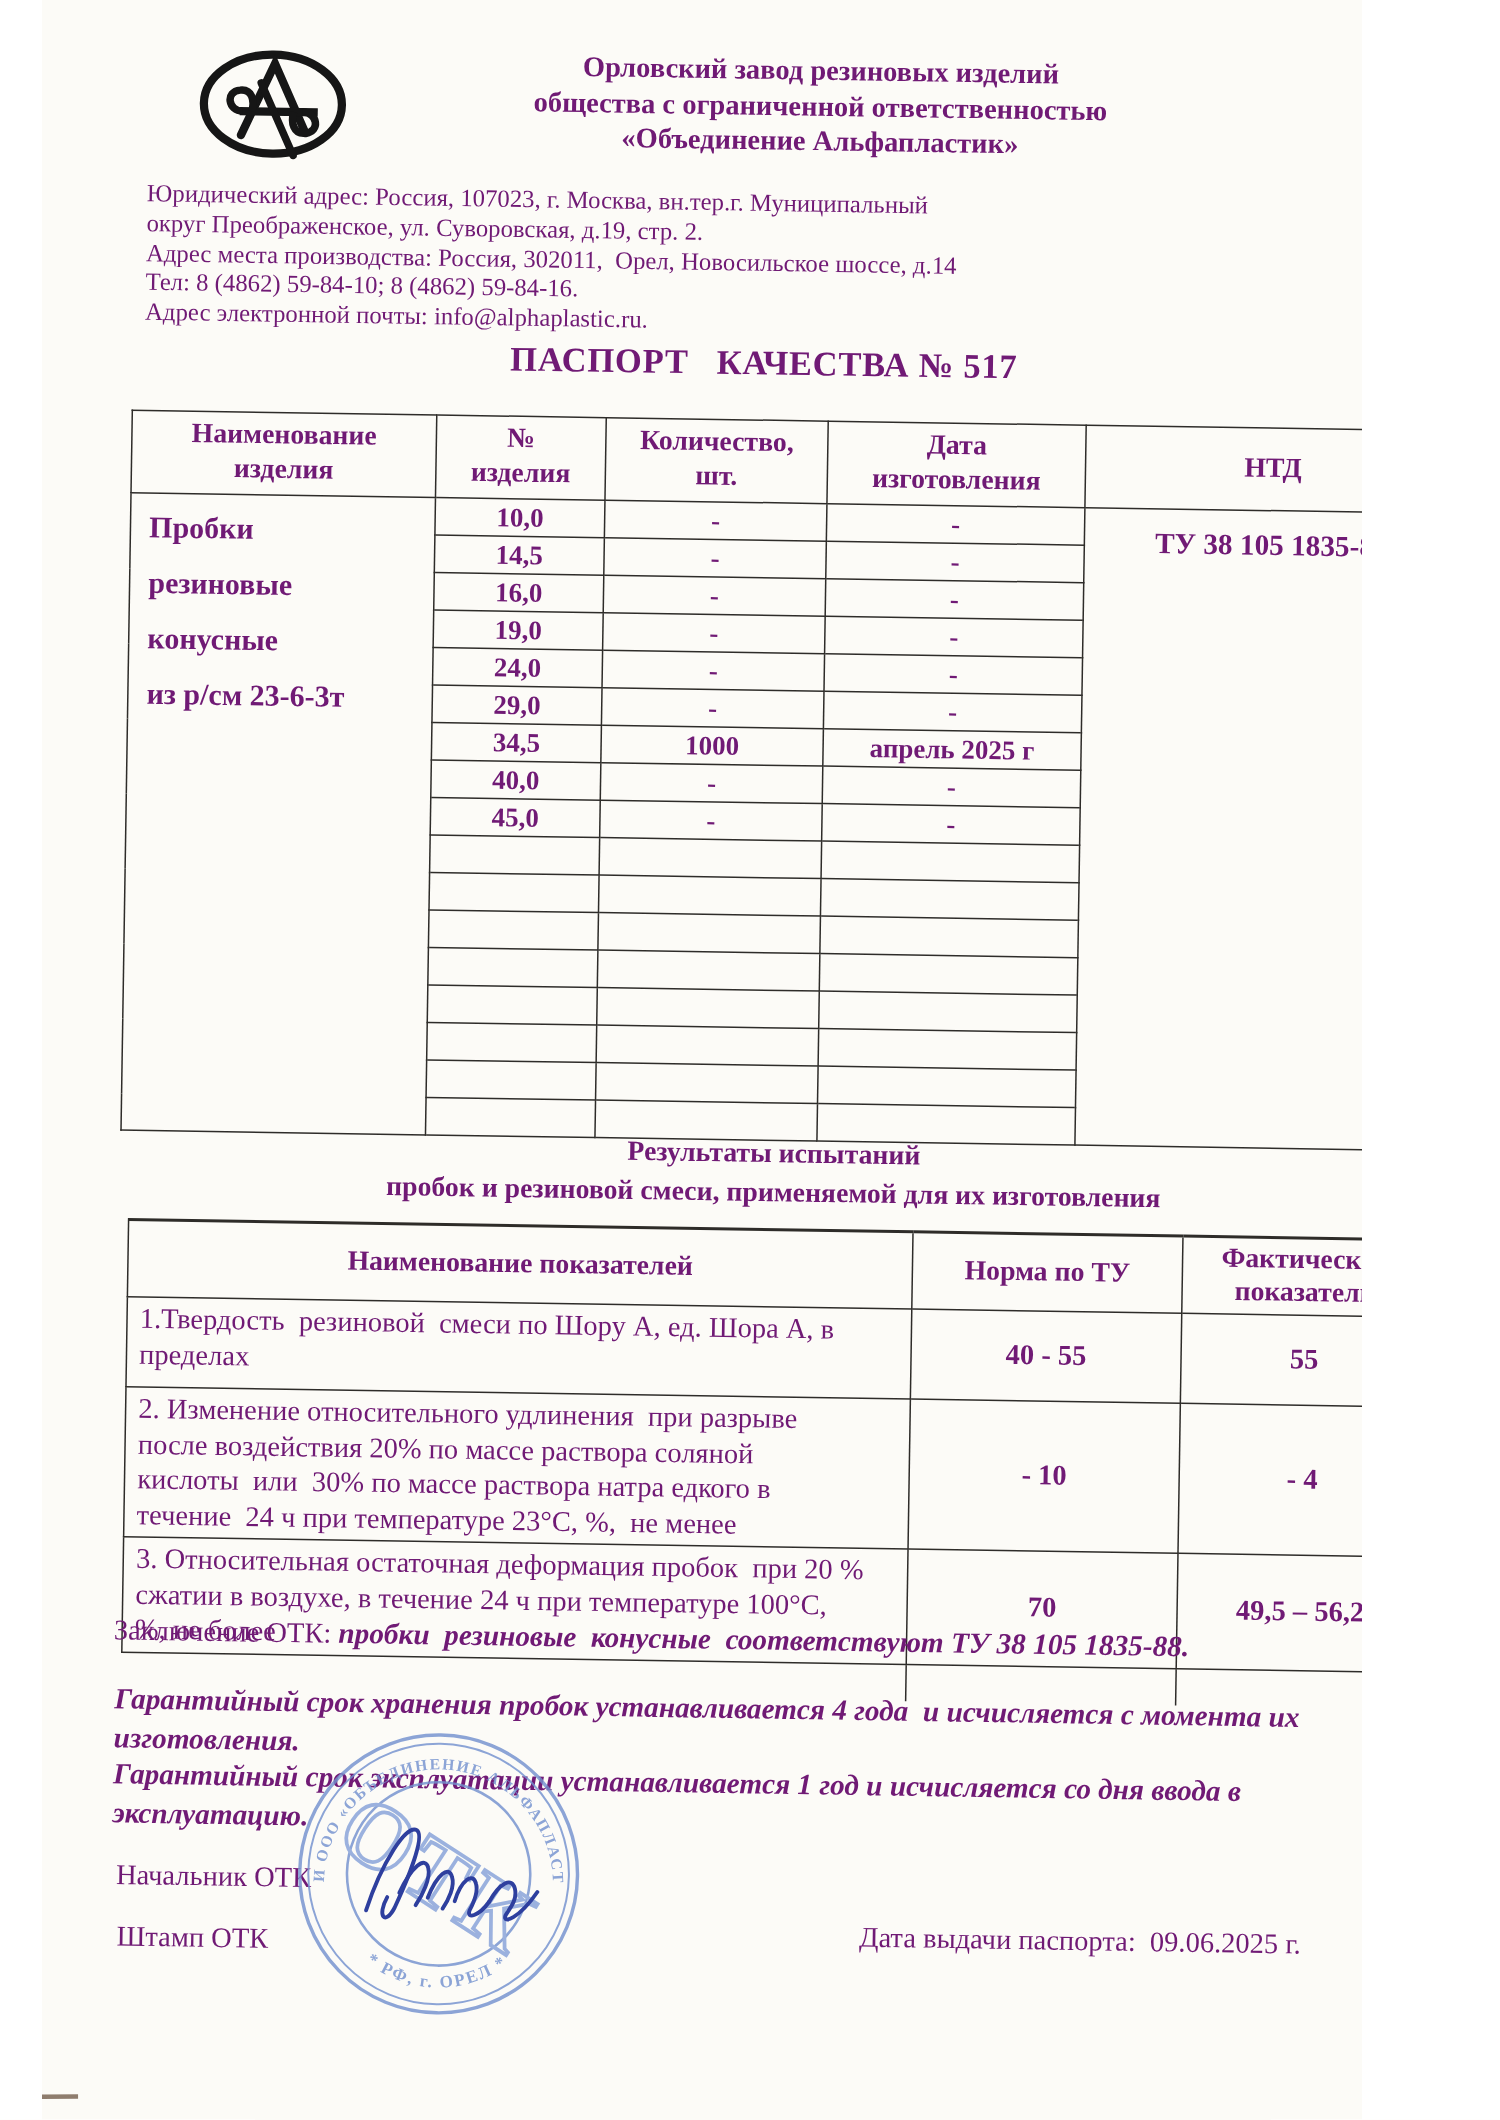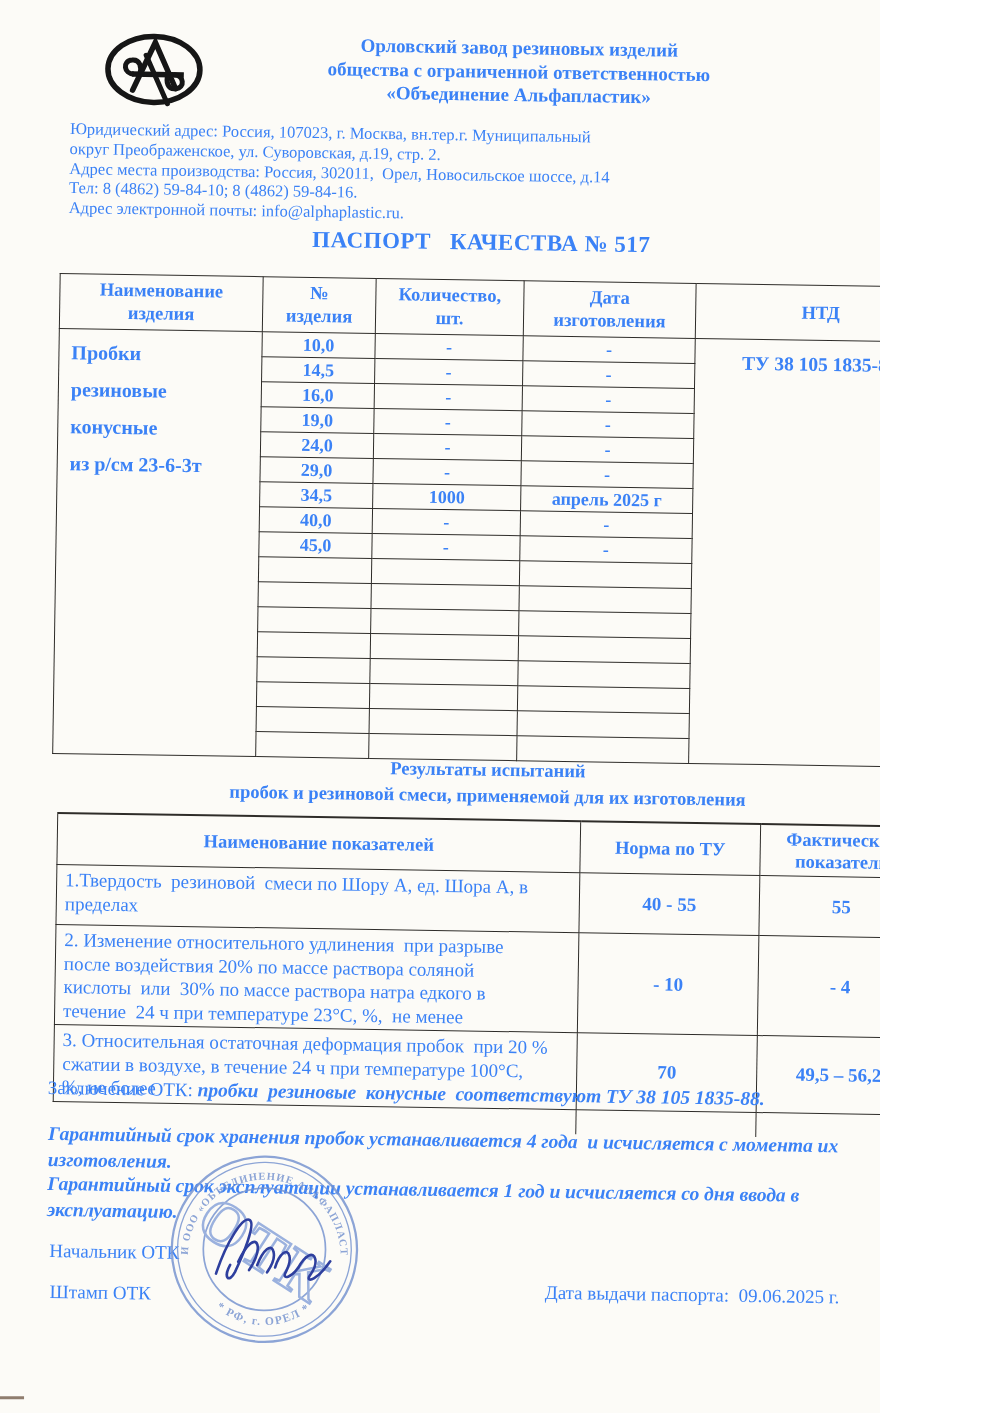--- a/index.html
+++ b/index.html
@@ -1,17 +1,17 @@
 <!DOCTYPE html>
 <html><head>
 <meta charset="utf-8">
 <style>
   html,body{margin:0;padding:0;background:#ffffff;}
   .sheet{position:relative;width:880px;height:1413px;background:#fcfbf7;overflow:hidden;
-         font-family:"Liberation Serif","DejaVu Serif",serif;color:#3b82f6;}
+         font-family:"Liberation Serif","DejaVu Serif",serif;color:#701a75;margin-left:28px;}
   .rot{position:absolute;inset:0;transform:rotate(0.9deg);transform-origin:0 0;}
   .abs{position:absolute;}
 
   
   .company{left:300px;top:28px;width:440px;text-align:center;font-weight:bold;
            font-size:19px;line-height:23.5px;}
   .addr{left:72px;top:118px;width:620px;font-size:16.5px;line-height:19.8px;white-space:pre-wrap;}
   .doc-title{left:0;top:222px;width:970px;text-align:center;font-weight:bold;font-size:23px;
              letter-spacing:.5px;white-space:pre-wrap;}
 

